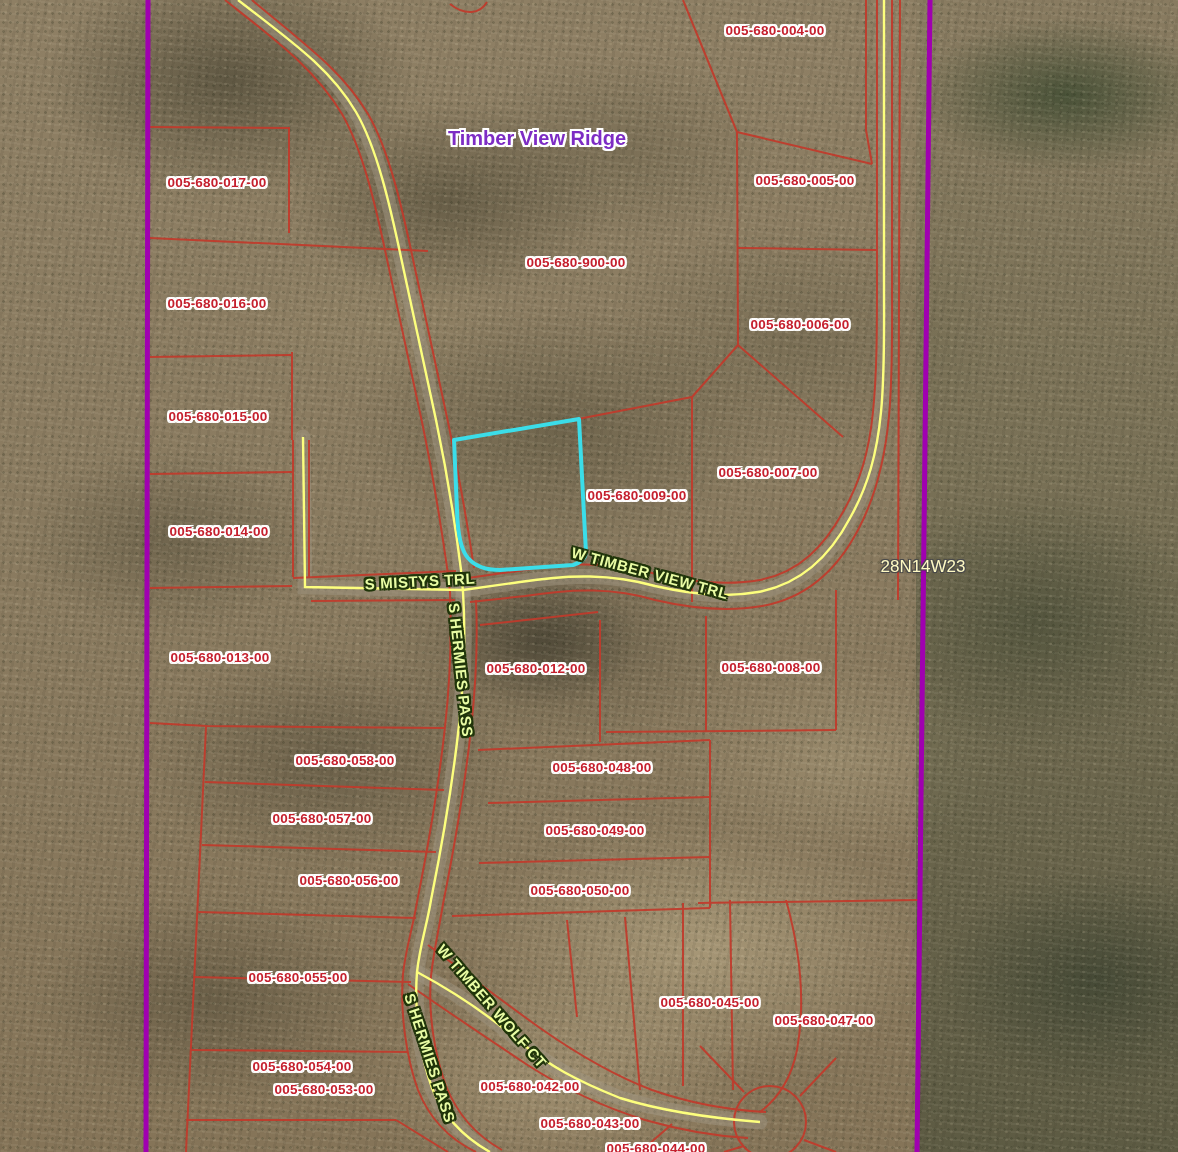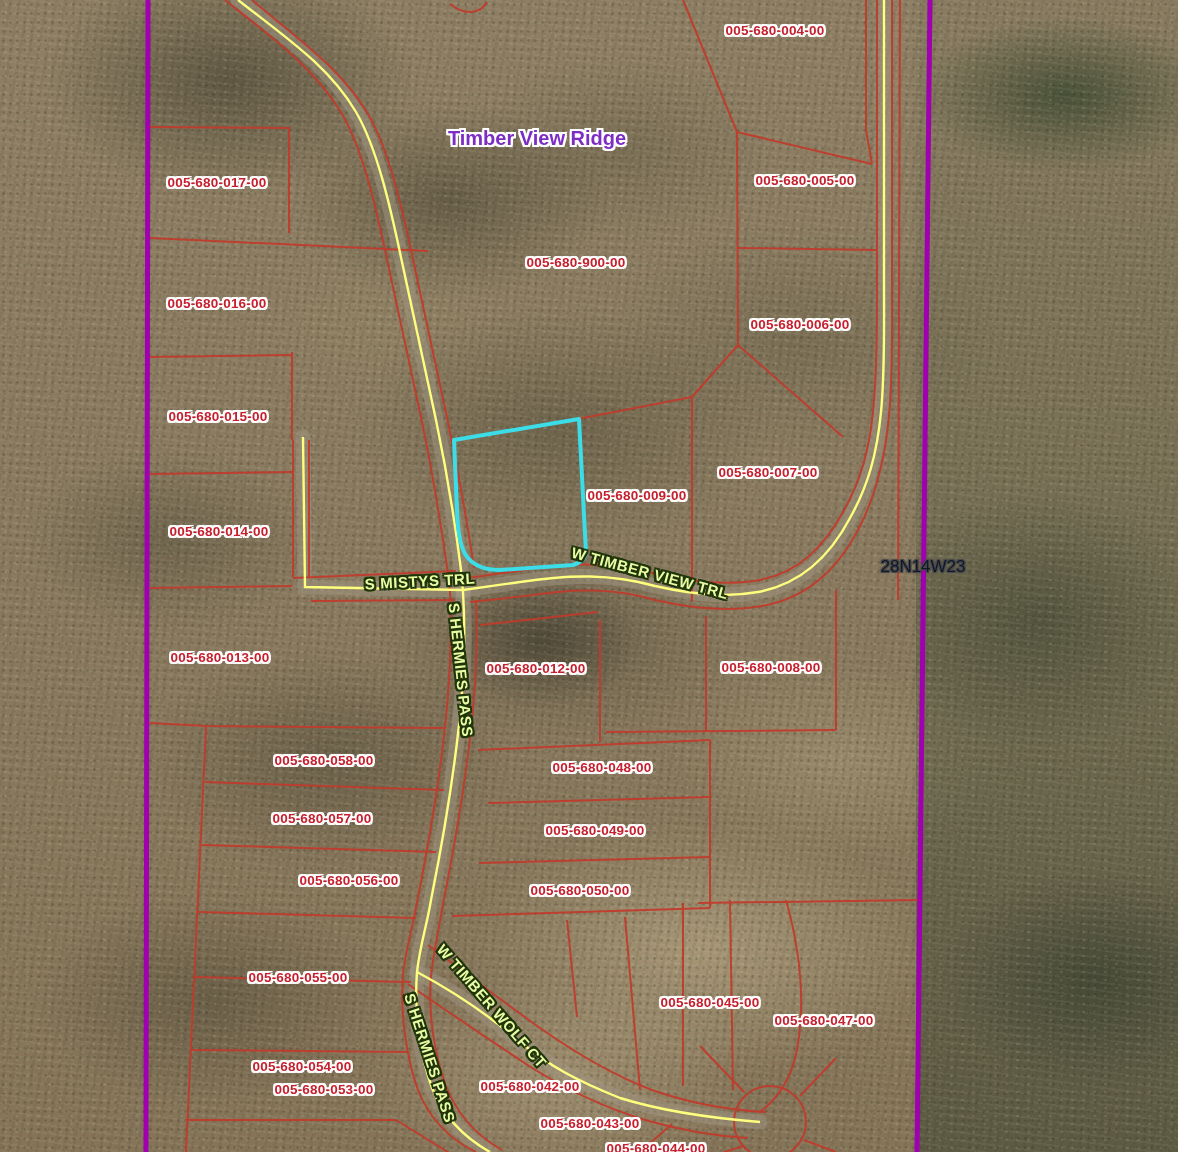--- a/index.html
+++ b/index.html
@@ -45,21 +45,21 @@
                 -2px 0 0 #fff,2px 0 0 #fff,0 -2px 0 #fff,0 2px 0 #fff,0 0 3px #fff;}
   .road-label{position:absolute;transform:translate(-50%,-50%);white-space:nowrap;
     font-size:15px;font-weight:700;letter-spacing:.6px;color:#e9fca4;
     text-shadow:-2px -2px 0 #20350a,2px -2px 0 #20350a,-2px 2px 0 #20350a,2px 2px 0 #20350a,
                 -2px 0 0 #20350a,2px 0 0 #20350a,0 -2px 0 #20350a,0 2px 0 #20350a,0 0 2px #20350a;}
   .subdivision-label{position:absolute;transform:translate(-50%,-50%);white-space:nowrap;
     font-size:20px;font-weight:700;color:#7d2cc4;
     text-shadow:-2px -2px 0 #fff,2px -2px 0 #fff,-2px 2px 0 #fff,2px 2px 0 #fff,
                 -2px 0 0 #fff,2px 0 0 #fff,0 -2px 0 #fff,0 2px 0 #fff,0 0 3px #fff;}
   .section-label{position:absolute;transform:translate(-50%,-50%);white-space:nowrap;
-    font-size:17px;font-weight:400;color:#0f172a;
+    font-size:17px;font-weight:400;color:#fef9c3;
     text-shadow:-1px -1px 0 #4a4a4a,1px -1px 0 #4a4a4a,-1px 1px 0 #4a4a4a,1px 1px 0 #4a4a4a,0 0 3px #333;}
 </style>
 </head>
 <body>
 
 <div id="map">
   <div class="terrain"></div>
   <div class="east-strip"></div>
   <div class="grain"></div>
 
@@ -165,21 +165,21 @@
       <div class="parcel-label" style="left: 576px; top: 262px;">005-680-900-00</div>
       <div class="parcel-label" style="left: 217px; top: 303px;">005-680-016-00</div>
       <div class="parcel-label" style="left: 800px; top: 324px;">005-680-006-00</div>
       <div class="parcel-label" style="left: 218px; top: 416px;">005-680-015-00</div>
       <div class="parcel-label" style="left: 768px; top: 472px;">005-680-007-00</div>
       <div class="parcel-label" style="left: 637px; top: 488px; margin-top: 7px;">005-680-009-00</div>
       <div class="parcel-label" style="left: 219px; top: 531px;">005-680-014-00</div>
       <div class="parcel-label" style="left: 220px; top: 657px;">005-680-013-00</div>
       <div class="parcel-label" style="left: 536px; top: 668px;">005-680-012-00</div>
       <div class="parcel-label" style="left: 771px; top: 667px;">005-680-008-00</div>
-      <div class="parcel-label" style="left: 324px; top: 760px;">005-680-058-00</div>
+      <div class="parcel-label" style="left: 345px; top: 760px;">005-680-058-00</div>
       <div class="parcel-label" style="left: 602px; top: 767px;">005-680-048-00</div>
       <div class="parcel-label" style="left: 322px; top: 818px;">005-680-057-00</div>
       <div class="parcel-label" style="left: 595px; top: 830px;">005-680-049-00</div>
       <div class="parcel-label" style="left: 306px; top: 880px; margin-left: 43px;">005-680-056-00</div>
       <div class="parcel-label" style="left: 580px; top: 890px;">005-680-050-00</div>
       <div class="parcel-label" style="left: 298px; top: 948px; margin-top: 29px;">005-680-055-00</div>
       <div class="parcel-label" style="left: 302px; top: 1066px;">005-680-054-00</div>
       <div class="parcel-label" style="left: 710px; top: 1002px;">005-680-045-00</div>
       <div class="parcel-label" style="left: 824px; top: 1020px;">005-680-047-00</div>
       <div class="parcel-label" style="left: 324px; top: 1089px;">005-680-053-00</div>

